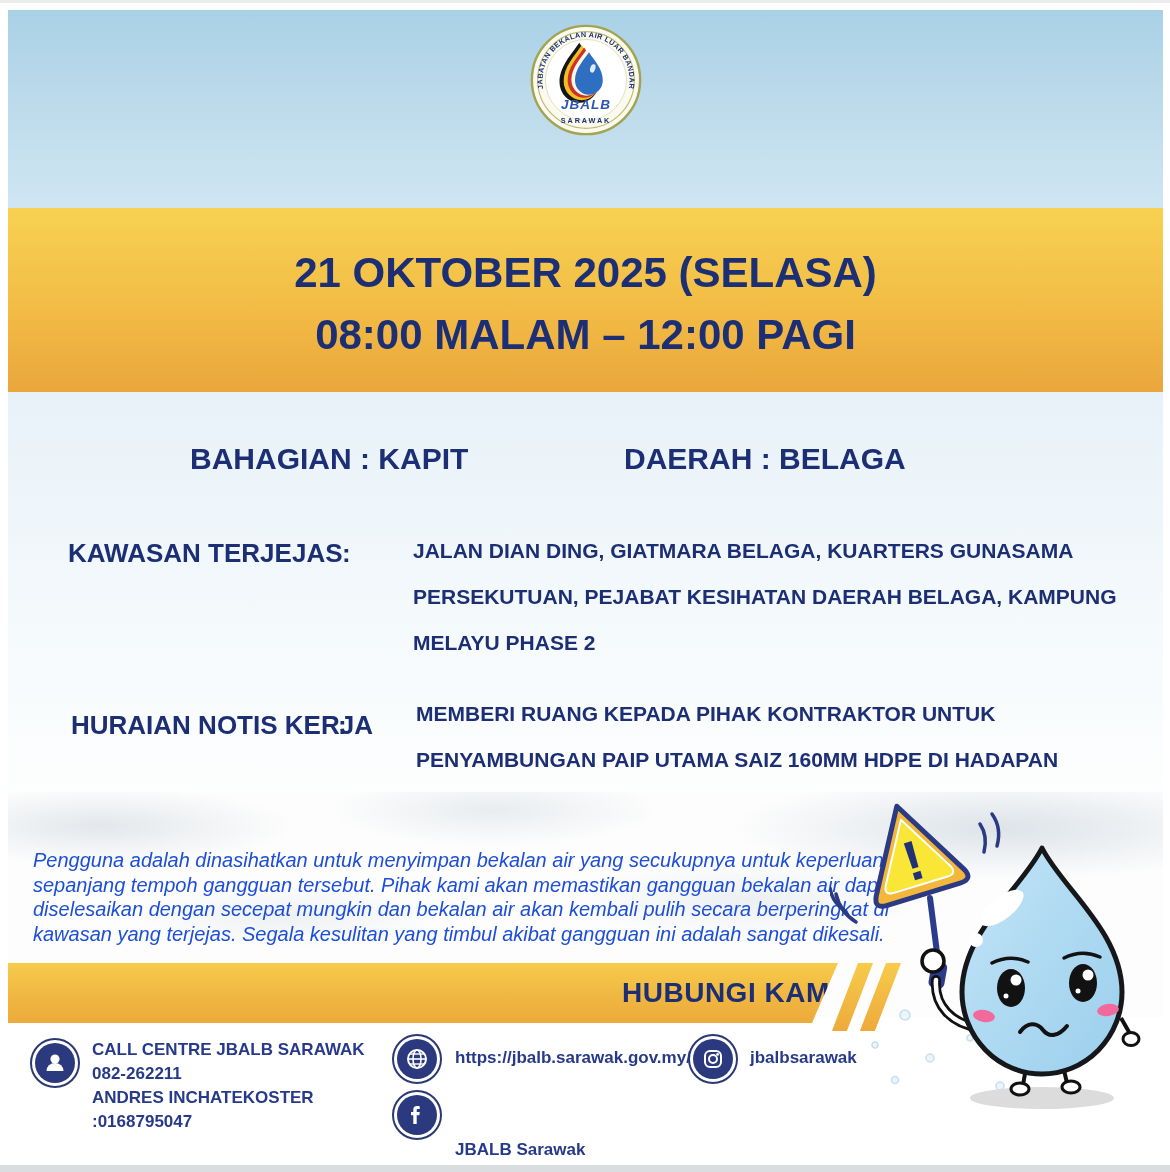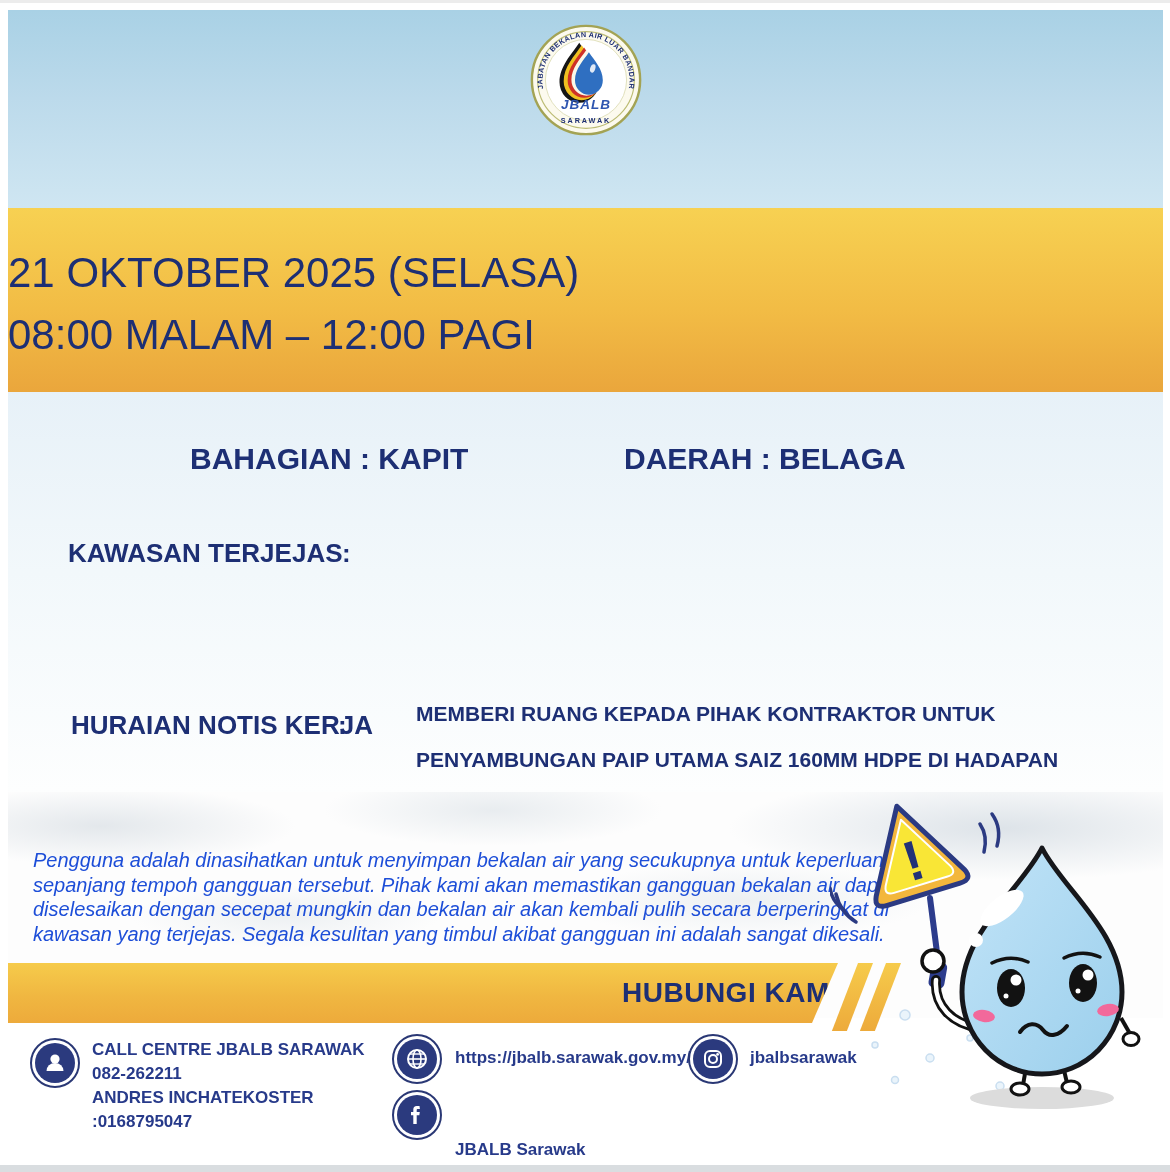--- a/index.html
+++ b/index.html
@@ -16,22 +16,22 @@
   .poster-title{
     position:absolute;left:0;right:0;top:146px;text-align:center;
     font-size:46px;font-weight:800;color:#1d2f74;letter-spacing:-1px;white-space:nowrap;
   }
   
   .banner{
     position:absolute;left:8px;top:208px;width:1155px;height:184px;
     background:linear-gradient(180deg,#f7d152 0%,#f2bc45 55%,#eaa63c 100%);
   }
   .banner-inner{
-    position:absolute;left:0;right:0;top:34px;
-    font-size:42px;font-weight:400;color:#1d2f74;line-height:62px;white-space:nowrap;
+    position:absolute;left:0;right:0;top:34px;text-align:center;
+    font-size:42px;font-weight:700;color:#1d2f74;line-height:62px;white-space:nowrap;
   }
   
   .section-light{
     position:absolute;left:8px;top:392px;width:1155px;height:400px;
     background:linear-gradient(180deg,#e7f1f8 0%,#f2f8fb 45%,#fdfefe 100%);
   }
   .region-item{position:absolute;font-size:30px;font-weight:800;color:#1d2f74;white-space:nowrap;}
   .bahagian{left:182px;top:50px;}
   .daerah{left:616px;top:50px;}
   .detail-label{position:absolute;font-size:26px;font-weight:800;color:#1d2f74;white-space:nowrap;margin-left:12px;}
@@ -125,20 +125,25 @@
       <div>08:00 MALAM – 12:00 PAGI</div>
     </div>
   </div>
 
   <div class="section-light">
     <div class="region-item bahagian">BAHAGIAN : KAPIT</div>
     <div class="region-item daerah">DAERAH : BELAGA</div>
 
     <div class="detail-label k-label">KAWASAN TERJEJAS</div>
     <div class="detail-colon k-colon">:</div>
+    <div class="detail-value k-value">
+      <div>JALAN DIAN DING, GIATMARA BELAGA, KUARTERS GUNASAMA</div>
+      <div>PERSEKUTUAN, PEJABAT KESIHATAN DAERAH BELAGA, KAMPUNG</div>
+      <div>MELAYU PHASE 2</div>
+    </div>
 
     <div class="detail-label h-label">HURAIAN NOTIS KERJA</div>
     <div class="detail-colon h-colon">:</div>
     <div class="detail-value h-value">
       <div>MEMBERI RUANG KEPADA PIHAK KONTRAKTOR UNTUK</div>
       <div>PENYAMBUNGAN PAIP UTAMA SAIZ 160MM HDPE DI HADAPAN</div>
       <div>BALAI BOMBA BELAGA.</div>
     </div>
   </div>
 

